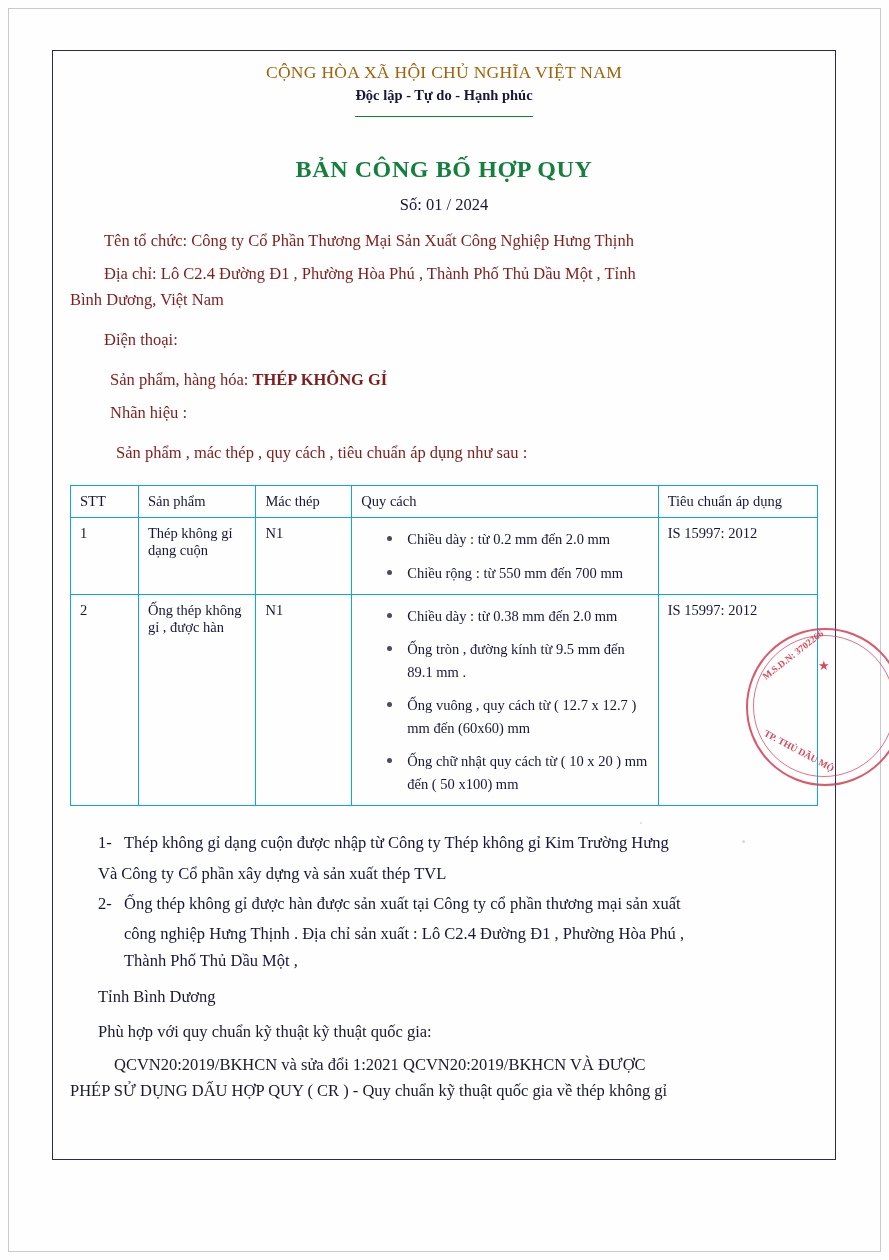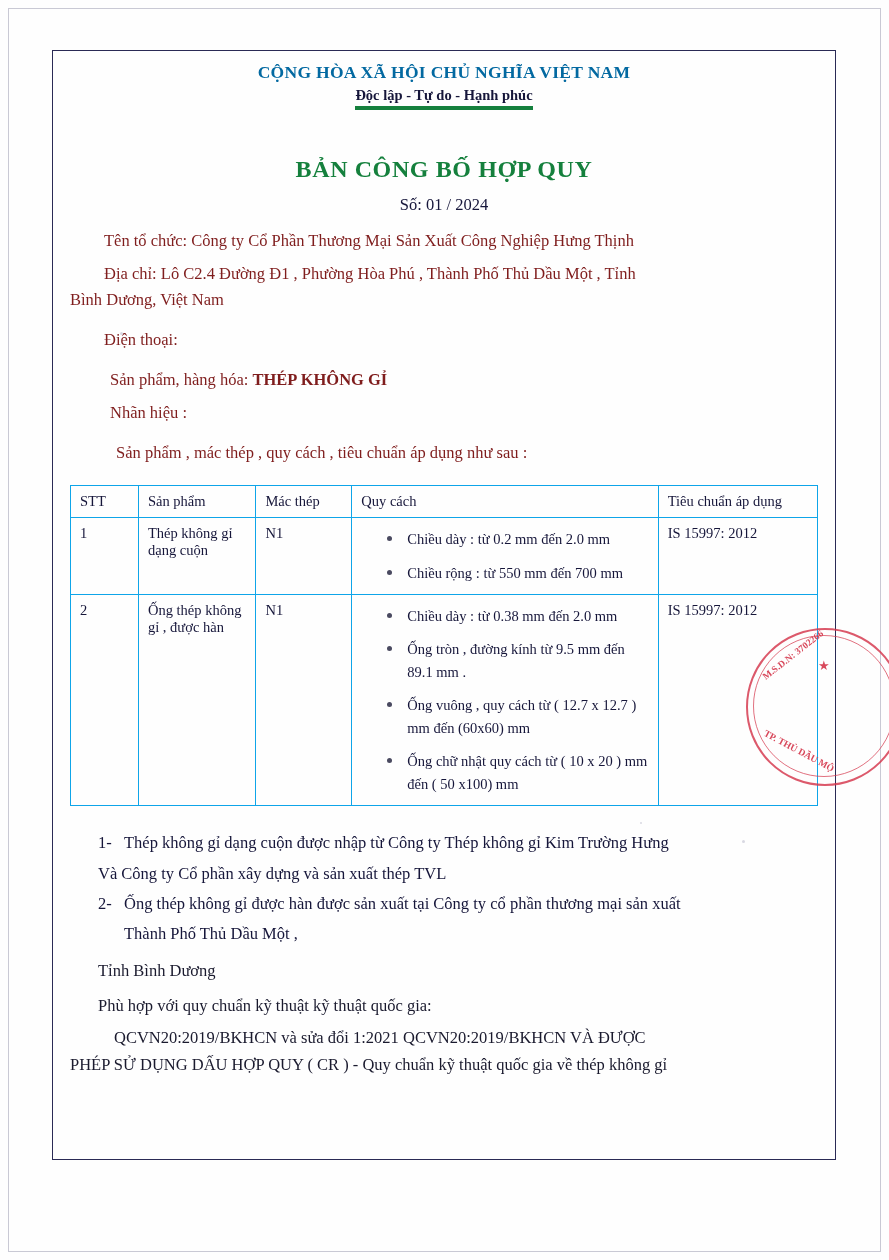--- a/index.html
+++ b/index.html
@@ -39,34 +39,34 @@
     box-sizing: border-box;
   }
   .content {
     position: absolute;
     left: 70px;
     top: 62px;
     width: 748px;
   }
   .center { text-align: center; }
   .nation {
-    font-weight: bold;
+    font-weight: normal;
     font-size: 17.5px;
     letter-spacing: .3px;
-    color: #0369a1;
+    color: #a16207;
   }
   .motto {
     font-weight: bold;
     font-size: 14.5px;
     margin-top: 4px;
     color: #16163a;
   }
   .motto span.u {
-    border-bottom: 4px solid #15803d;
-    padding-bottom: 3px;
+    border-bottom: 1px solid #15803d;
+    padding-bottom: 13px;
   }
   .title {
     font-weight: bold;
     font-size: 24px;
     margin-top: 52px;
     letter-spacing: .6px;
     color: #15803d;
   }
   .subno {
     font-size: 16.5px;
@@ -283,20 +283,21 @@
       <div class="note-row">
         <div class="note-num">1-</div>
         <div class="note-txt">Thép không gỉ dạng cuộn được nhập từ Công ty Thép không gỉ Kim Trường Hưng</div>
       </div>
       <div class="note-cont">Và Công ty Cổ phần xây dựng và sản xuất thép TVL</div>
 
       <div class="note-row" style="margin-top:4px">
         <div class="note-num">2-</div>
         <div class="note-txt">Ống thép không gỉ được hàn được sản xuất tại Công ty cổ phần thương mại sản xuất</div>
       </div>
+      <div class="note-cont" style="padding-left:54px">công nghiệp Hưng Thịnh . Địa chỉ sản xuất : Lô C2.4 Đường Đ1 , Phường Hòa Phú ,</div>
       <div class="note-cont" style="padding-left:54px">Thành Phố Thủ Dầu Một ,</div>
     </div>
 
     <div class="tail-block">
       <div class="tail">Tỉnh Bình Dương</div>
       <div class="tail" style="margin-top:8px">Phù hợp với quy chuẩn kỹ thuật kỹ thuật quốc gia:</div>
       <div class="tail qc-line1" style="margin-top:6px">QCVN20:2019/BKHCN và sửa đổi 1:2021  QCVN20:2019/BKHCN VÀ ĐƯỢC</div>
       <div class="tail qc-line2" style="padding-left:0">PHÉP SỬ DỤNG DẤU HỢP QUY ( CR ) -  Quy chuẩn kỹ thuật quốc gia về thép không gỉ</div>
     </div>
 

